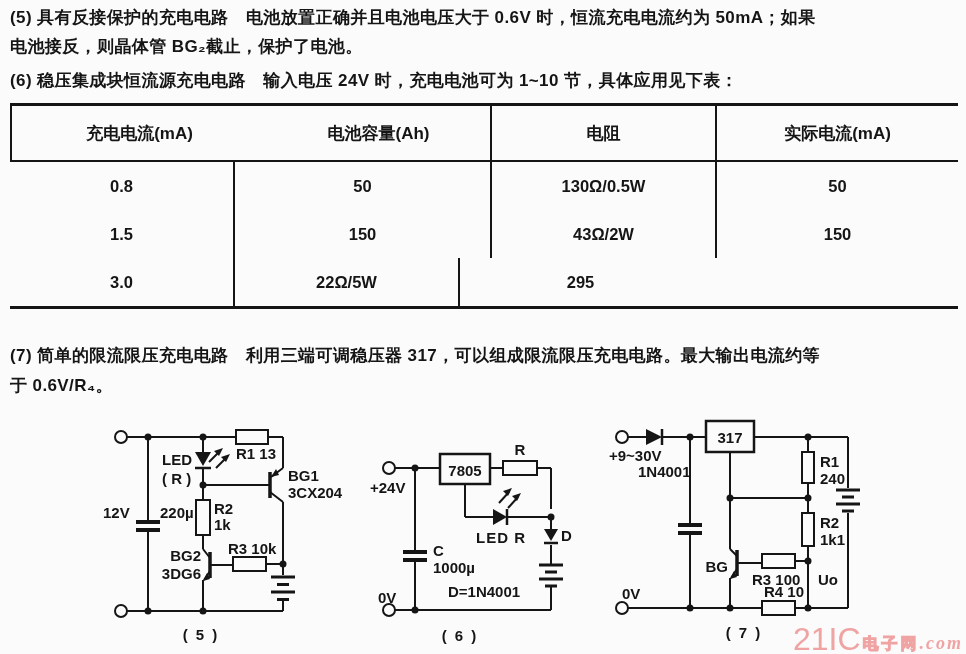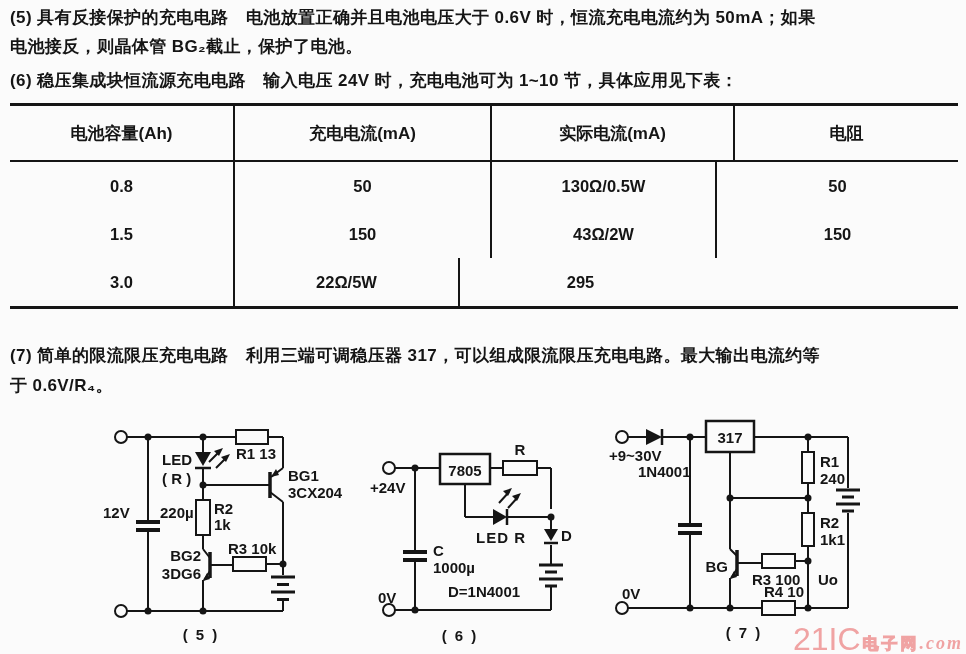--- a/index.html
+++ b/index.html
@@ -57,24 +57,24 @@
 <div class="page">
 
   <div class="tline" style="top:6px">(5) 具有反接保护的充电电路　电池放置正确并且电池电压大于 0.6V 时，恒流充电电流约为 50mA；如果</div>
   <div class="tline" style="top:35px">电池接反，则晶体管 BG₂截止，保护了电池。</div>
   <div class="tline" style="top:69px">(6) 稳压集成块恒流源充电电路　输入电压 24V 时，充电电池可为 1~10 节，具体应用见下表：</div>
   <div class="tline" style="top:344px">(7) 简单的限流限压充电电路　利用三端可调稳压器 317，可以组成限流限压充电电路。最大输出电流约等</div>
   <div class="tline" style="top:374px">于 0.6V/R₄。</div>
 
   <div class="dtable">
     <div class="trow thead">
+      <div class="tcell c1">充电电流(mA)</div>
       <div class="tcell c0">电池容量(Ah)</div>
-      <div class="tcell c1">充电电流(mA)</div>
+      <div class="tcell c2">电阻</div>
       <div class="tcell c3">实际电流(mA)</div>
-      <div class="tcell c2">电阻</div>
     </div>
     <div class="trow">
       <div class="tcell c0">0.8</div>
       <div class="tcell c1">50</div>
       <div class="tcell c2">130Ω/0.5W</div>
       <div class="tcell c3">50</div>
     </div>
     <div class="trow">
       <div class="tcell c0">1.5</div>
       <div class="tcell c1">150</div>

